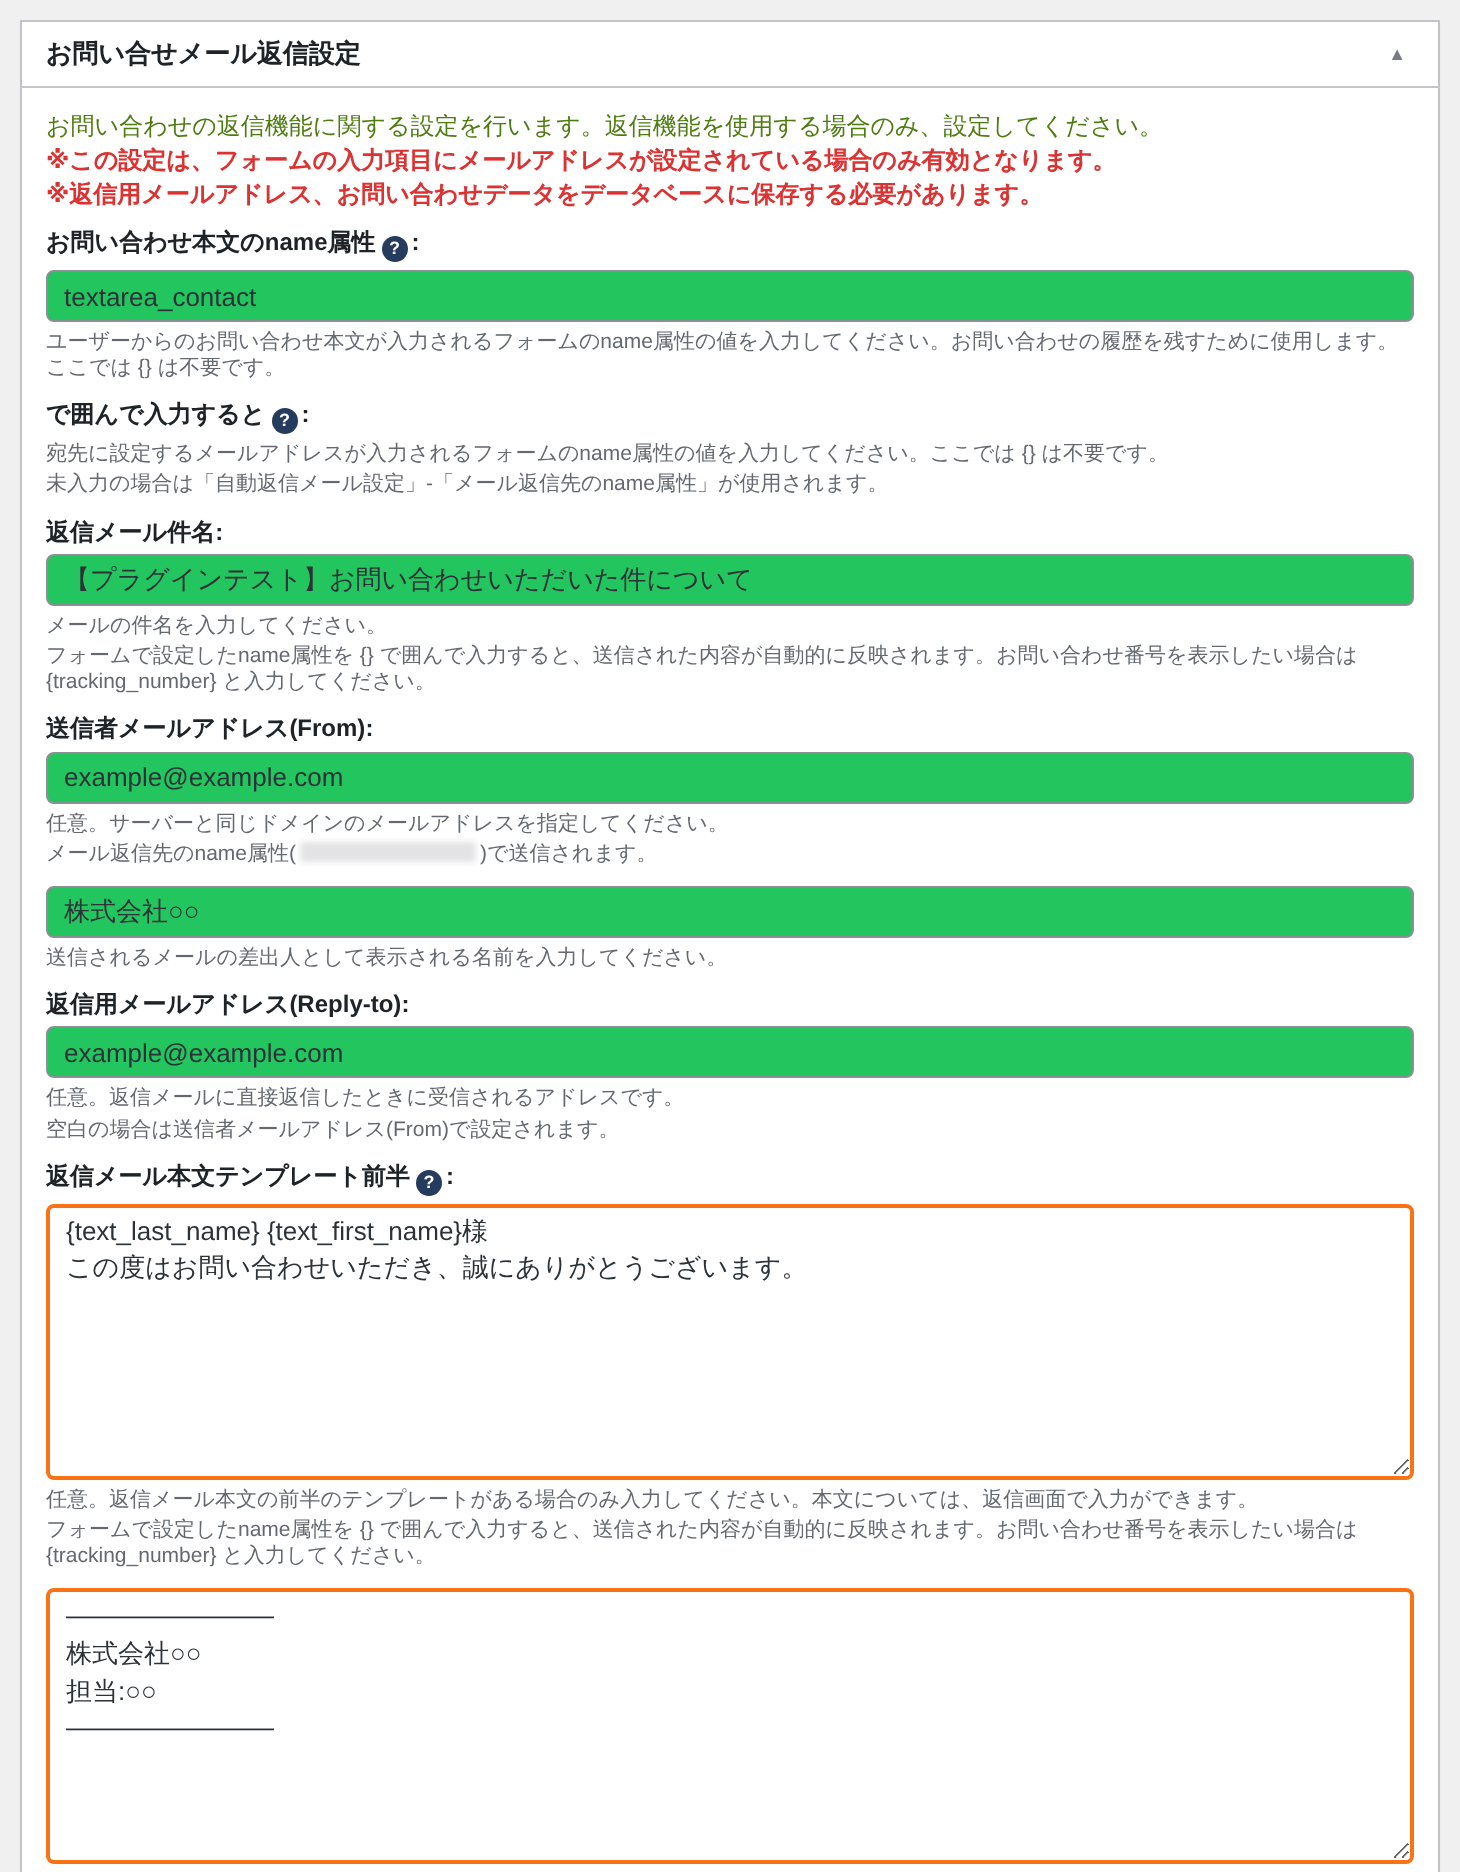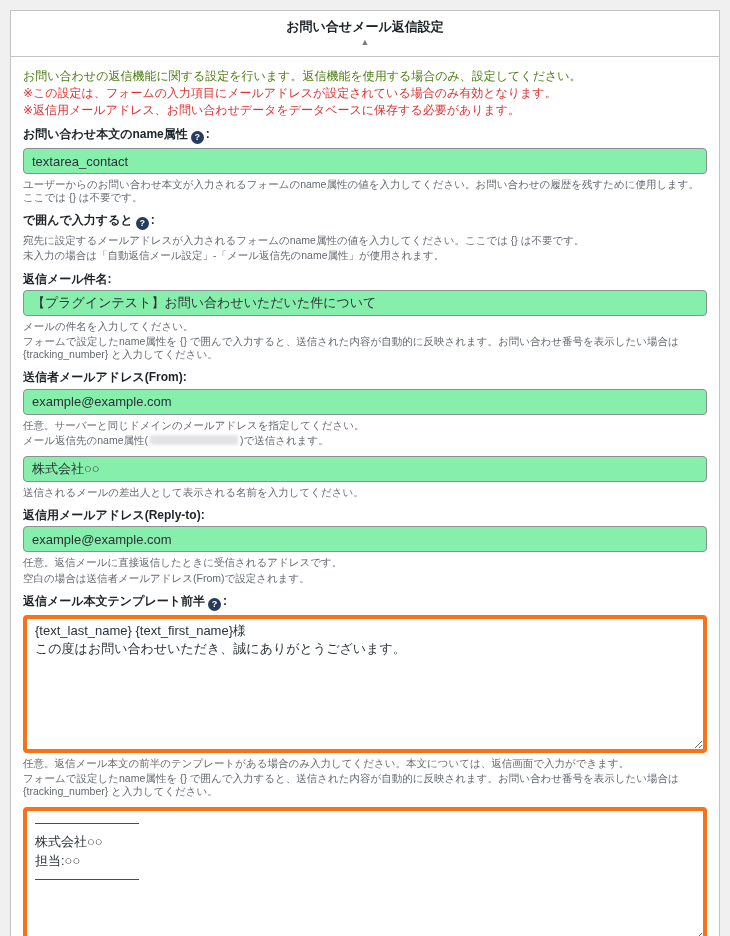--- a/index.html
+++ b/index.html
@@ -16,24 +16,23 @@
     padding: 10px;
   }
   .postbox {
     background: #fff;
     border: 1px solid #c3c4c7;
     box-shadow: 0 1px 1px rgba(0,0,0,.04);
   }
   .postbox-header {
     display: flex;
     align-items: center;
-    justify-content: flex-end;
+    justify-content: space-between;
     border-bottom: 1px solid #c3c4c7;
     padding: 7px 12px;
-    flex-direction: column;
   }
   .postbox-title {
     margin: 0;
     font-size: 13px;
     font-weight: 700;
     color: #1d2327;
     line-height: 1.4;
   }
   .toggle-btn {
     background: none;
@@ -47,21 +46,21 @@
   .inside { padding: 2px 12px 14px; }
   .intro { margin: 10px 0 2px; }
   .intro p {
     margin: 0 0 2px;
     font-size: 12px;
     line-height: 1.25;
     color: #4d7c0f;
   }
   .intro p.warning {
     color: #dc3232;
-    font-weight: 400;
+    font-weight: 700;
   }
   .field { margin-top: 9px; }
   .field-label {
     font-size: 12px;
     font-weight: 700;
     color: #1d2327;
     margin: 0 0 4px;
     line-height: 1.2;
   }
   .help-icon {
@@ -80,36 +79,36 @@
     cursor: pointer;
   }
   .text-input {
     display: block;
     width: 100%;
     height: 26px;
     padding: 3px 8px;
     font-family: inherit;
     font-size: 13px;
     color: #2c3338;
-    background: #86efac;
+    background: #22c55e;
     border: 1px solid #8c8f94;
     border-radius: 4px;
     outline: none;
   }
   .textarea-input {
     display: block;
     width: 100%;
     height: 138px;
     padding: 3px 8px;
     font-family: inherit;
     font-size: 13px;
     line-height: 1.45;
     color: #2c3338;
     background: #fff;
-    border: 4px solid #f97316;
+    border: 2px solid #f97316;
     border-radius: 4px;
     resize: both;
     outline: none;
   }
   .help {
     margin: 4px 0 0;
     font-size: 10.5px;
     line-height: 1.25;
     color: #646970;
   }

